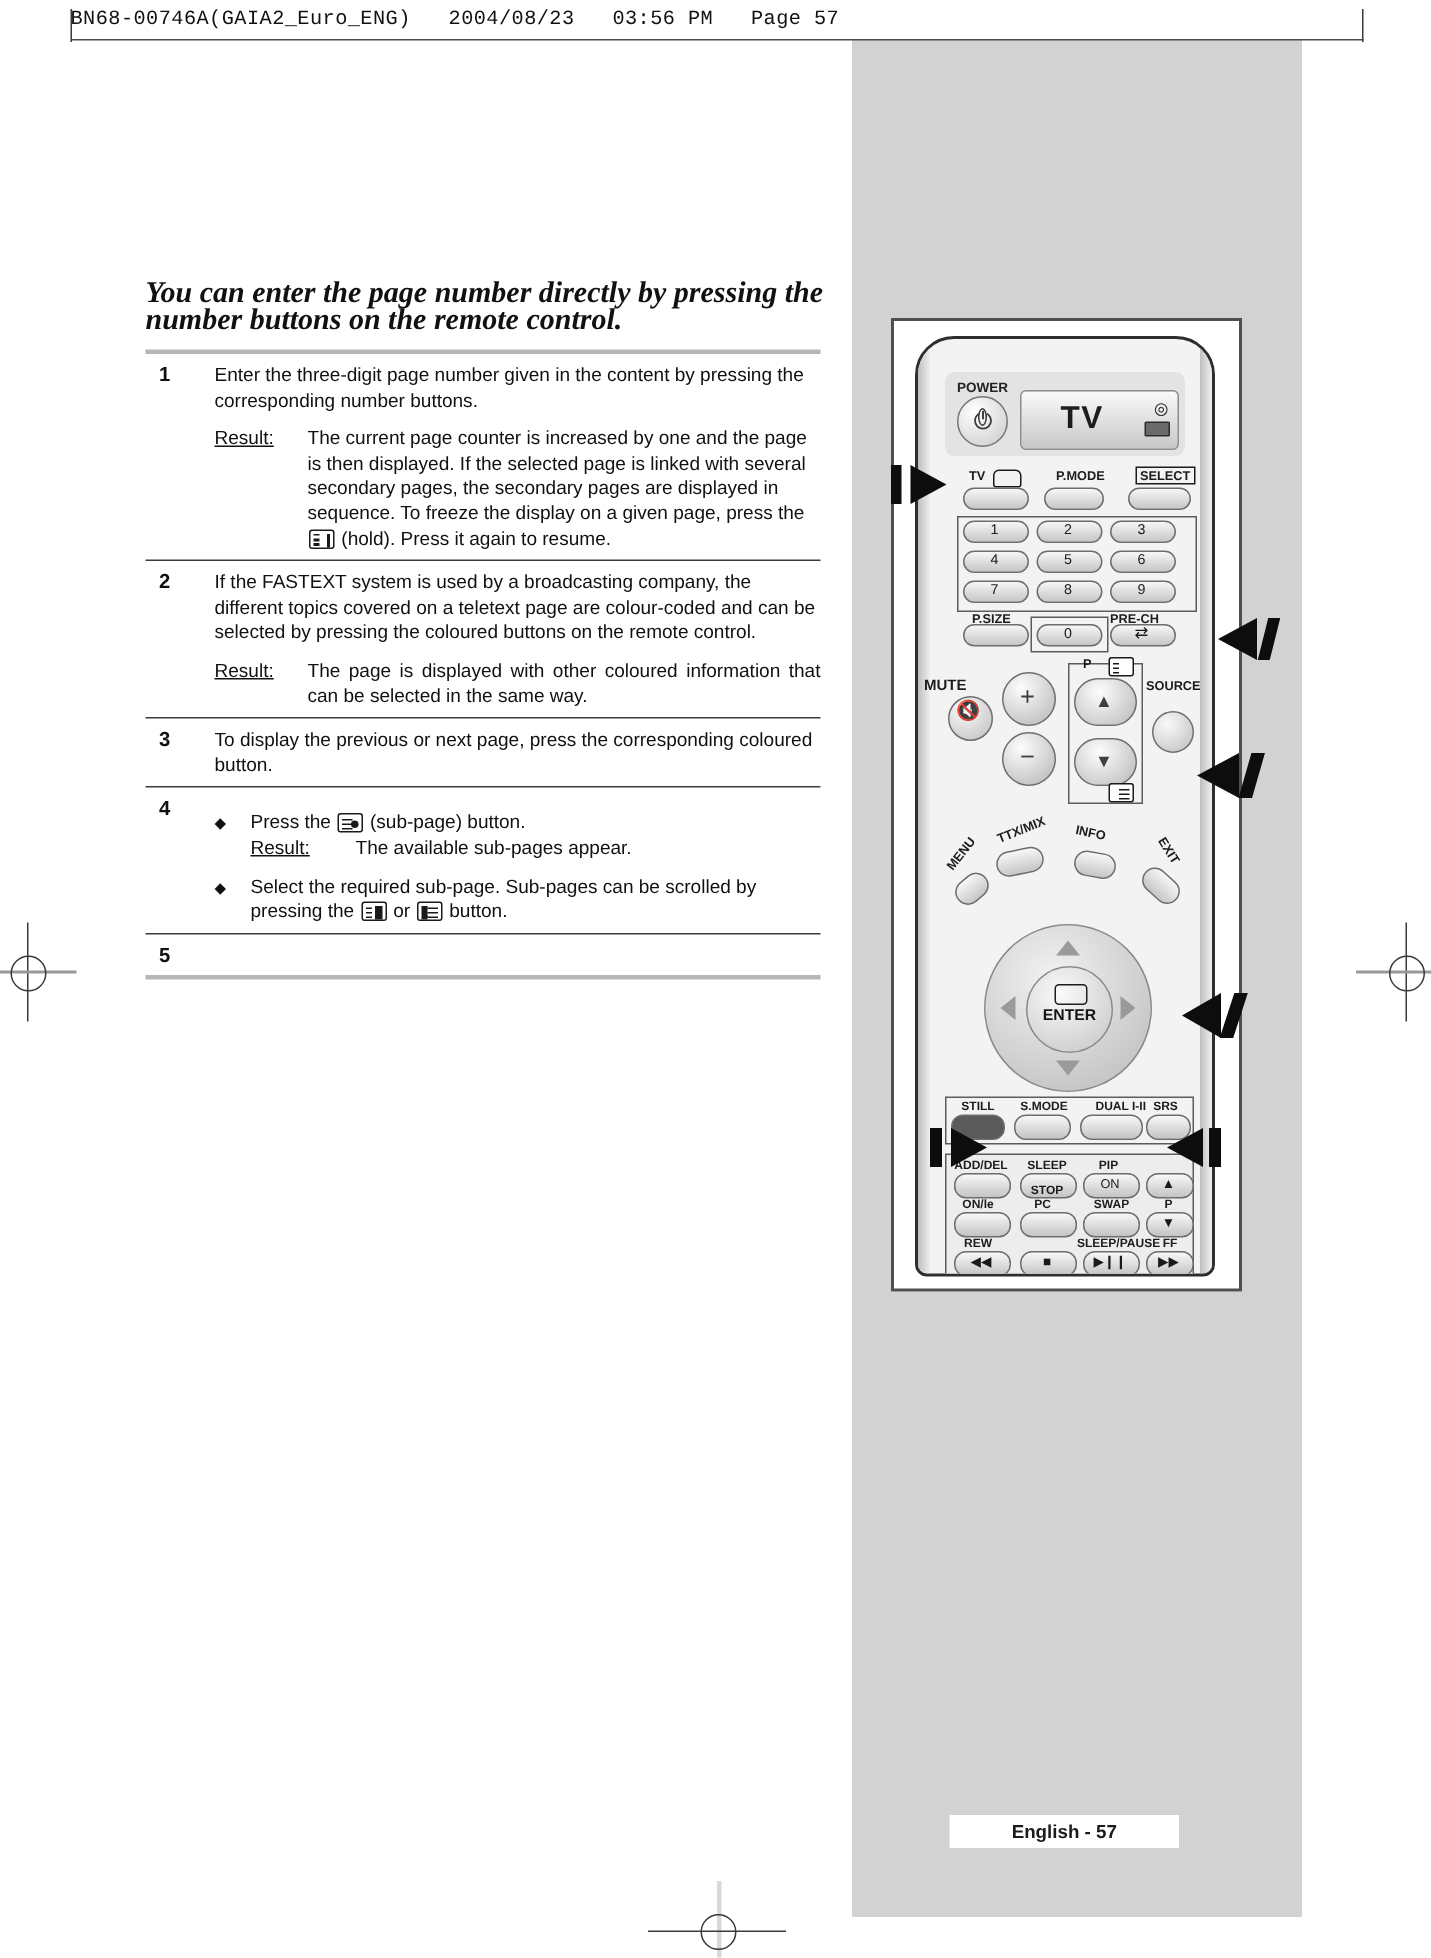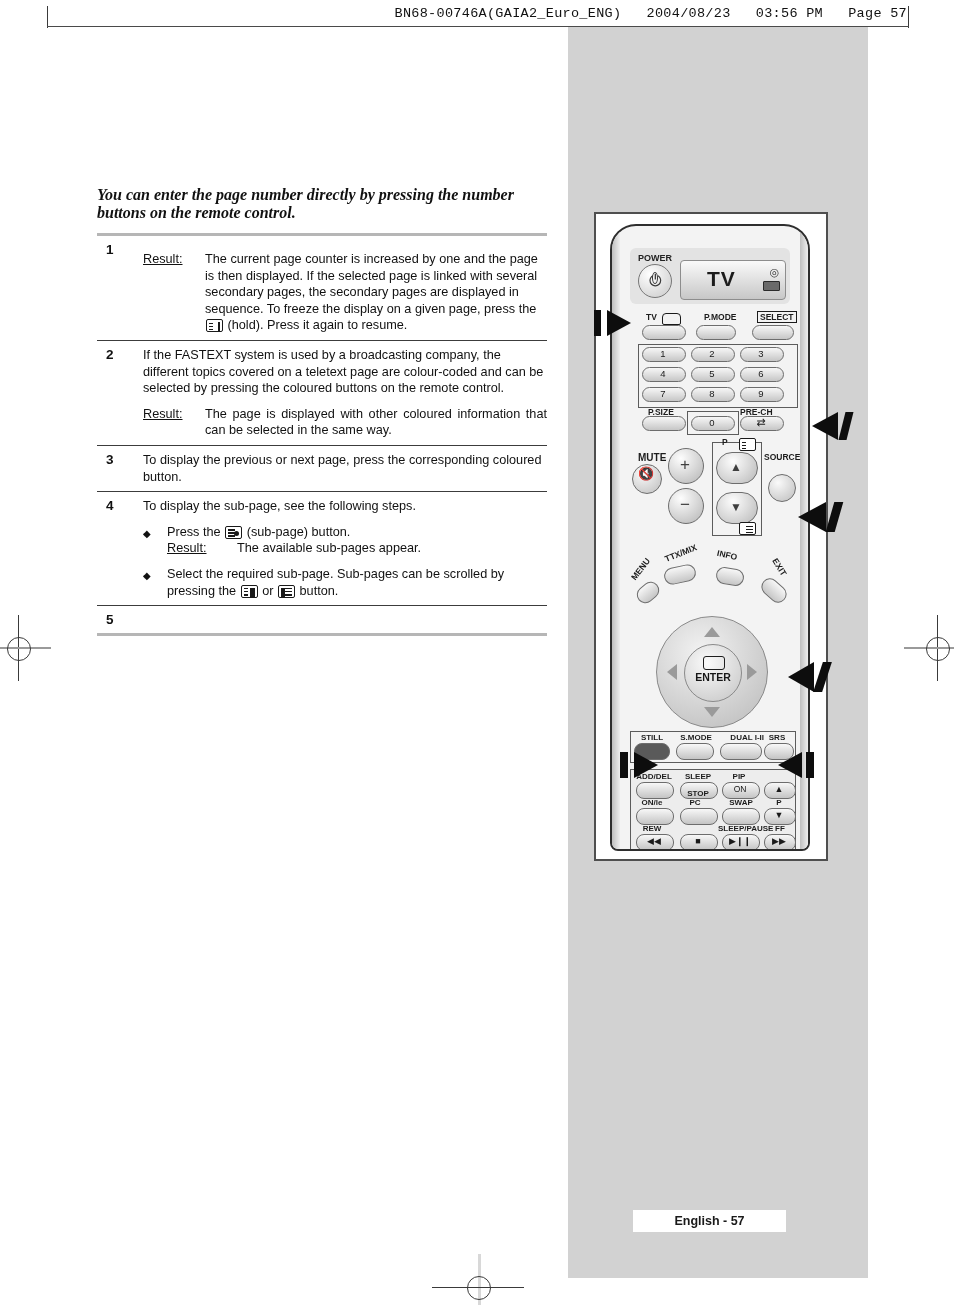--- a/index.html
+++ b/index.html
@@ -7,21 +7,21 @@
     width:954px;height:1305px;background:#ffffff;
     font-family:"Liberation Sans",sans-serif;
     position:relative;overflow:hidden;
   }
   .page{position:absolute;inset:0;}
 
   
   .print-header{
     position:absolute;left:47px;top:6px;width:860px;height:20px;
     font-family:"Liberation Mono",monospace;font-size:13.5px;
-    letter-spacing:0.3px;color:#111;white-space:pre;text-align:right;
+    letter-spacing:0.3px;color:#111;white-space:pre;
   }
   .hdr-rule{
     position:absolute;left:47px;top:26px;width:862px;height:1px;background:#4a4a4a;
   }
   .hdr-tick-l{position:absolute;left:47px;top:6px;width:1px;height:22px;background:#3a3a3a;}
   .hdr-tick-r{position:absolute;left:908px;top:6px;width:1px;height:22px;background:#3a3a3a;}
 
   
   .regmark{position:absolute;width:0;height:0;}
   .regmark .v{position:absolute;background:#3a3a3a;width:1px;height:66px;left:0;top:-33px;}
@@ -43,21 +43,21 @@
   .title-box .t{
     position:absolute;left:11px;top:7px;
     font-size:21px;font-weight:bold;color:#161616;letter-spacing:-0.2px;
     font-family:"Liberation Sans",sans-serif;
   }
 
   
   .intro{
     position:absolute;left:97px;top:186px;width:455px;
     font-family:"Liberation Serif",serif;
-    font-style:italic;font-weight:bold;font-size:16px;line-height:18px;color:#111;
+    font-style:italic;font-weight:bold;font-size:20px;line-height:18px;color:#111;
   }
 
   
   .steps{position:absolute;left:97px;top:233px;width:450px;}
   .rule-thick{height:3px;background:#b6b6b6;width:450px;}
   .rule-thin{height:1px;background:#3c3c3c;width:450px;}
   .step{display:flex;padding:6px 0 6px 0;}
   .step .num{
     width:46px;flex:0 0 46px;text-align:left;padding-left:9px;box-sizing:border-box;
     font-size:13.5px;font-weight:bold;color:#111;
@@ -209,20 +209,21 @@
 
   <div class="intro">You can enter the page number directly by pressing the number buttons on the remote control.</div>
 
   <div class="steps">
 
     <div class="rule-thick"></div>
 
     <div class="step">
       <div class="num">1</div>
       <div class="body">
+        <p>Enter the three-digit page number given in the content by pressing the corresponding number buttons.</p>
         <div class="res">
           <div class="lbl">Result:</div>
           <div class="txt"><span>The current page counter is increased by one  and the page is then displayed. If the selected page is linked with several secondary pages, the secondary pages are displayed in sequence. To freeze the display on a given page, press the </span><span class="key"><i class="r1"></i><i class="r2"></i><i class="r3"></i><i class="glyph" style="right:2px;top:2px;">I</i></span><span> (hold). Press it again to resume.</span></div>
         </div>
       </div>
     </div>
 
     <div class="rule-thin"></div>
 
     <div class="step">
@@ -243,21 +244,20 @@
       <div class="body">
         <p>To display the previous or next page, press the corresponding coloured button.</p>
       </div>
     </div>
 
     <div class="rule-thin"></div>
 
     <div class="step">
       <div class="num">4</div>
       <div class="body">
-        <p>To display the sub-page, see the following steps.</p>
         <div class="bullets">
           <div class="bullet">
             <div class="dia">◆</div>
             <div class="btxt">
               <div><span>Press the </span><span class="key"><i class="l1"></i><i class="l2"></i><i class="l3"></i><i class="dot"></i></span><span> (sub-page) button.</span></div>
               <div class="sub">
                 <span class="lbl">Result:</span>
                 <span>The available sub-pages appear.</span>
               </div>
             </div>
@@ -327,21 +327,21 @@
 
         <div class="rowlbl" style="left:36px;top:181px;">P.SIZE</div>
         <div class="rowlbl" style="left:128px;top:181px;">PRE-CH</div>
         <div class="boxline" style="left:75px;top:185px;width:50px;height:22px;"></div>
         <div class="pill num" style="left:30px;top:190px;"></div>
         <div class="pill num" style="left:79px;top:190px;"></div>
           <div class="numtxt" style="left:79px;top:190px;">0</div>
         <div class="pill num" style="left:128px;top:190px;"></div>
           <div class="numtxt" style="left:128px;top:190px;font-size:11px;">⇄</div>
 
-        <div class="rowlbl" style="left:26px;top:226px;font-size:10px;">MUTE</div>
+        <div class="rowlbl" style="left:4px;top:226px;font-size:10px;">MUTE</div>
         <div class="circbtn" style="left:20px;top:238px;width:28px;height:28px;"></div>
         <div class="numtxt" style="left:20px;top:241px;width:28px;font-size:13px;">🔇</div>
 
         <div class="vol" style="left:56px;top:222px;"></div>
         <div class="volsym" style="left:56px;top:222px;">+</div>
         <div class="vol" style="left:56px;top:262px;"></div>
         <div class="volsym" style="left:56px;top:262px;">−</div>
 
         <div class="boxline" style="left:100px;top:216px;width:48px;height:92px;"></div>
         <div class="rowlbl" style="left:110px;top:211px;">P</div>

